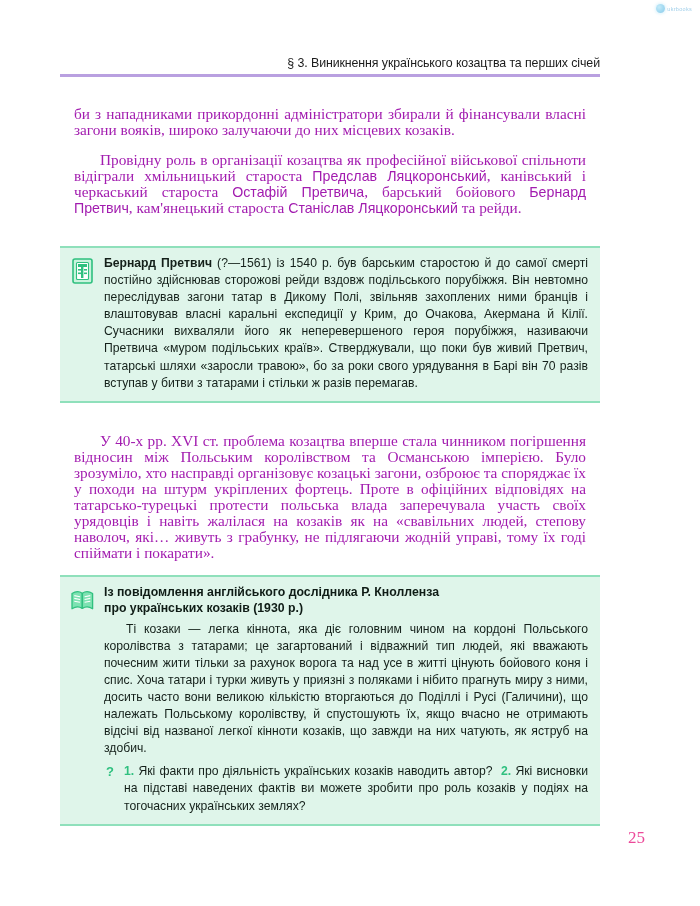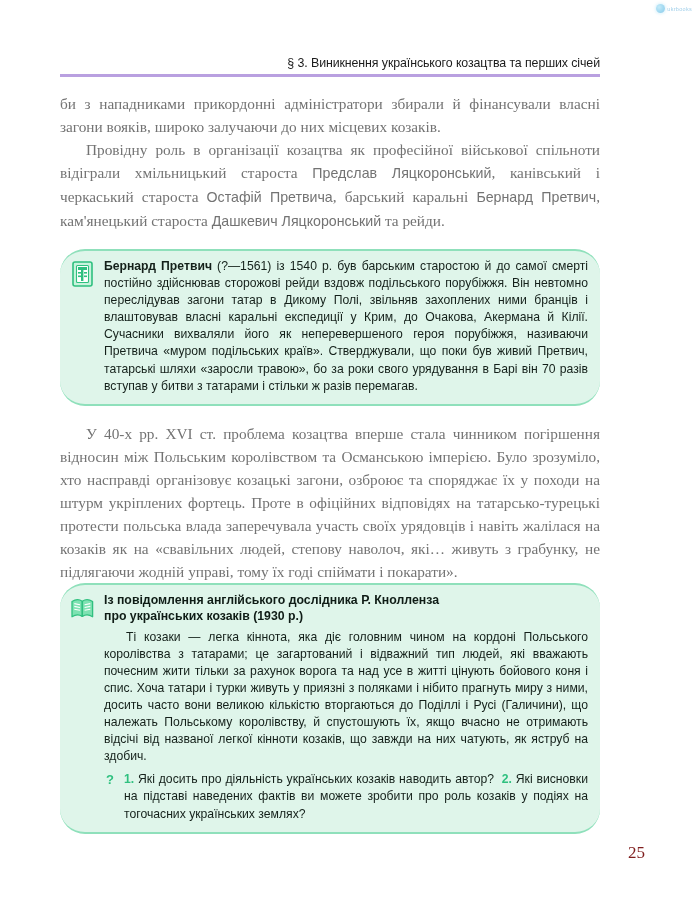--- a/index.html
+++ b/index.html
@@ -74,27 +74,27 @@
   }
 
   
   .content {
     position: absolute;
     left: 60px;
     top: 92px;
     width: 540px;
   }
   p.body {
-    margin: 0;
+    margin: 14px;
     font-family: "Liberation Serif", serif;
     font-size: 15.3px;
-    line-height: 23px;
+    line-height: 16px;
     text-align: justify;
     text-justify: inter-word;
-    color: #737373;
+    color: #a21caf;
     hyphens: manual;
   }
   p.body.indent {
     text-indent: 26px;
   }
   p.body b {
     font-family: "Liberation Sans", sans-serif;
     font-weight: normal;
     font-size: 14.2px;
   }
@@ -103,21 +103,20 @@
   
   .infobox {
     background: #dff5ea;
     border-top: 2px solid #8fe0bb;
     border-bottom: 2px solid #8fe0bb;
     padding: 7px 12px 9px 10px;
     display: flex;
     align-items: flex-start;
     gap: 9px;
     box-sizing: border-box;
-    border-radius: 25px;
   }
   .infobox .icon-slot {
     flex: 0 0 auto;
     width: 25px;
     height: 28px;
     margin-top: 2px;
   }
   .infobox .box-body {
     flex: 1 1 auto;
     min-width: 0;
@@ -170,24 +169,24 @@
   }
   .q-num {
     font-weight: bold;
     color: #2fc07f;
   }
 
   
   .page-number {
     position: absolute;
     right: 55px;
-    bottom: 43px;
+    bottom: 58px;
     font-family: "Liberation Serif", serif;
     font-size: 17px;
-    color: #7f1d1d;
+    color: #ec4899;
     margin-left: 36px;
   }
 </style>
 </head>
 <body>
 
 <div class="page">
 
   <div class="watermark">
     <span class="wm-dot"></span>
@@ -196,21 +195,21 @@
 
   <div class="header">
     <div class="header-title">§ 3. Виникнення українського козацтва та перших січей</div>
     <div class="header-rule"></div>
   </div>
 
   <div class="content">
 
     <p class="body">би з нападниками прикордонні адміністратори збирали й фінансували власні загони вояків, широко залучаючи до них місцевих козаків.</p>
 
-    <p class="body indent"><span>Провідну роль в організації козацтва як професійної військової спільноти відіграли хмільницький староста </span><b>Предслав Ляцкоронський</b><span>, канівський і черкаський староста </span><b>Остафій Претвича</b><span>, барський каральні </span><b>Бернард Претвич</b><span>, кам'янецький староста </span><b>Дашкевич Ляцкоронський</b><span> та рейди.</span></p>
+    <p class="body indent"><span>Провідну роль в організації козацтва як професійної військової спільноти відіграли хмільницький староста </span><b>Предслав Ляцкоронський</b><span>, канівський і черкаський староста </span><b>Остафій Претвича</b><span>, барський бойового </span><b>Бернард Претвич</b><span>, кам'янецький староста </span><b>Станіслав Ляцкоронський</b><span> та рейди.</span></p>
 
     <div class="gap-sm"></div>
 
     <div class="infobox" style="margin-top:14px;">
       <div class="icon-slot">
         <svg width="25" height="28" viewBox="0 0 25 28" aria-hidden="true">
           <rect x="3" y="2" width="19" height="24" rx="2" fill="#c9f3dd" stroke="#2fc07f" stroke-width="1.6"></rect>
           <rect x="6.5" y="5.5" width="12" height="17" rx="1" fill="#ffffff" stroke="#2fc07f" stroke-width="1.1"></rect>
           <rect x="8" y="7" width="9" height="3" fill="#2fc07f"></rect>
           <rect x="11" y="10" width="2.4" height="11" fill="#2fc07f"></rect>
@@ -242,21 +241,21 @@
           <line x1="14.6" y1="16.3" x2="20.3" y2="15.2" stroke="#ffffff" stroke-width="1.1"></line>
         </svg>
       </div>
       <div class="box-body">
         <div class="src-title">Із повідомлення англійського дослідника Р. Кнолленза</div>
         <div class="src-title">про українських козаків (1930 р.)</div>
         <p class="indent" style="margin-top:4px;">Ті козаки — легка кіннота, яка діє головним чином на кордоні Польського королівства з татарами; це загартований і відважний тип людей, які вважають почесним жити тільки за рахунок ворога та над усе в житті цінують бойового коня і спис. Хоча татари і турки живуть у приязні з поляками і нібито прагнуть миру з ними, досить часто вони великою кількістю вторгаються до Поділлі і Русі (Галичини), що належать Польському королівству, й спустошують їх, якщо вчасно не отримають відсічі від названої легкої кінноти козаків, що завжди на них чатують, як яструб на здобич.</p>
 
         <div class="questions">
           <div class="q-mark">?</div>
-          <div class="q-text"><span class="q-num">1.</span><span> Які досить про діяльність українських козаків наводить автор?</span>&nbsp;&nbsp;<span class="q-num">2.</span><span> Які висновки на підставі наведених фактів ви можете зробити про роль козаків у подіях на тогочасних українських землях?</span></div>
+          <div class="q-text"><span class="q-num">1.</span><span> Які факти про діяльність українських козаків наводить автор?</span>&nbsp;&nbsp;<span class="q-num">2.</span><span> Які висновки на підставі наведених фактів ви можете зробити про роль козаків у подіях на тогочасних українських землях?</span></div>
         </div>
       </div>
     </div>
 
   </div>
 
   <div class="page-number">25</div>
 
 </div>
 

